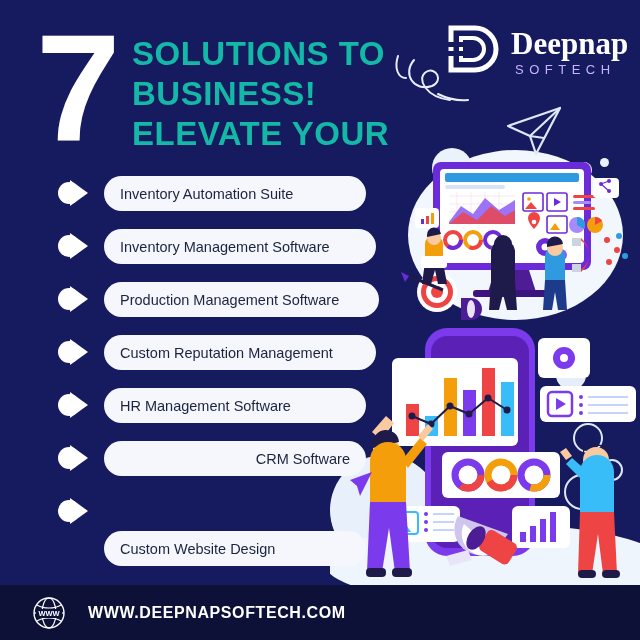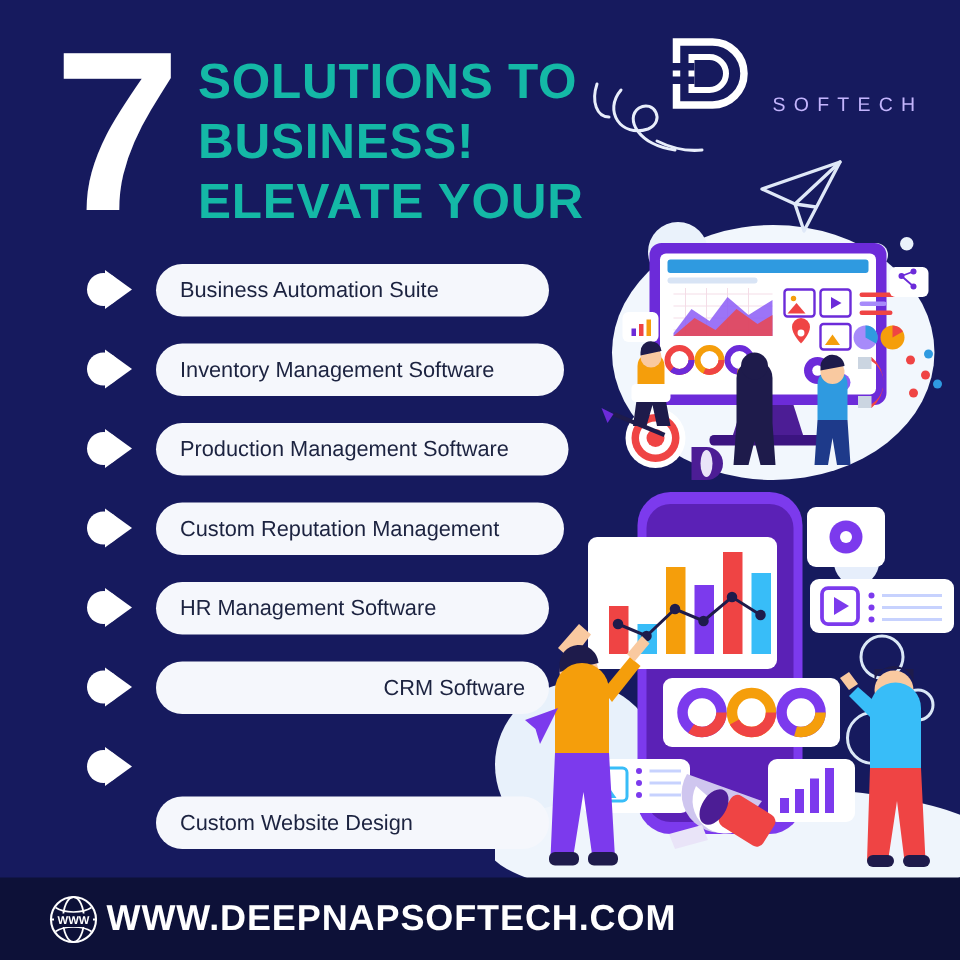--- a/index.html
+++ b/index.html
@@ -67,21 +67,21 @@
   #illo-top{position:absolute;left:395px;top:140px;width:245px;height:185px;}
   #illo-bottom{position:absolute;left:330px;top:320px;width:310px;height:270px;}
 
   
   #footer{
     position:absolute;left:0;bottom:0;width:640px;height:55px;
     background:#0d1138;display:flex;align-items:center;padding-left:20px;
   }
   #globe-icon{margin-left:12px;width:34px;height:34px;flex:none;}
   #footer-url{
-    margin-left:5px;font-size:24px;font-weight:700;color:#ffffff;
+    margin-left:22px;font-size:16px;font-weight:700;color:#ffffff;
     letter-spacing:0.6px;
   }
 </style>
 </head>
 <body>
 
 <div id="poster">
 
   <div class="blob" style="left:408px;top:150px;width:215px;height:170px;background:#f2f7fd;"></div>
   <div class="blob" style="left:432px;top:148px;width:40px;height:40px;background:#eaf2fb;"></div>
@@ -111,20 +111,21 @@
     <path d="M30 36 L44 38" stroke="#dfe8f8" stroke-width="2.2" fill="none" stroke-linecap="round"></path>
   </svg>
 
   <div id="logo">
     <svg id="logo-mark" viewBox="0 0 62 62">
       <path d="M6 10 H30 A21 21 0 0 1 30 52 H6 Z" fill="none" stroke="#ffffff" stroke-width="5"></path>
       <path d="M16 20 H28 A11 11 0 0 1 28 42 H16 Z" fill="none" stroke="#ffffff" stroke-width="4"></path>
       <rect x="2" y="24" width="16" height="5" fill="#161a5e"></rect>
       <rect x="2" y="33" width="16" height="5" fill="#161a5e"></rect>
     </svg>
+    <div id="logo-word">Deepnap</div>
     <div id="logo-sub">SOFTECH</div>
   </div>
 
   <svg id="illo-top" viewBox="0 0 245 185">
 
     <rect x="38" y="22" width="158" height="108" rx="8" fill="#6c2bd9"></rect>
     <rect x="45" y="29" width="144" height="94" rx="4" fill="#ffffff"></rect>
     <rect x="50" y="33" width="134" height="9" rx="2" fill="#2f9ae0"></rect>
     <rect x="50" y="45" width="60" height="4" rx="2" fill="#d8e4f5"></rect>
 
@@ -343,21 +344,21 @@
 
   <div id="solutions-list">
 
     <div class="solution-row">
       <svg class="marker" viewBox="0 0 34 30">
         <circle cx="13" cy="15" r="11" fill="#ffffff"></circle>
         <path d="M14 2 L32 15 L14 28 Z" fill="#ffffff"></path>
         <path d="M14 4 a11 11 0 0 0 0 22 a11 11 0 0 1 0 -22 z" fill="#161a5e" opacity="0"></path>
       </svg>
       <div class="pill" style="width:262px;">
-        <span class="pill-label">Business Automation Suite</span>
+        <span class="pill-label">Inventory Automation Suite</span>
       </div>
     </div>
 
     <div class="solution-row">
       <svg class="marker" viewBox="0 0 34 30">
         <circle cx="13" cy="15" r="11" fill="#ffffff"></circle>
         <path d="M14 2 L32 15 L14 28 Z" fill="#ffffff"></path>
       </svg>
       <div class="pill" style="width:272px;">
         <span class="pill-label">Inventory Management Software</span>

